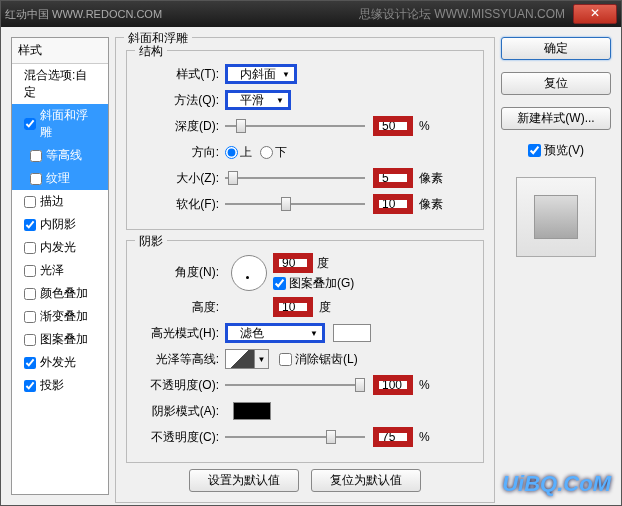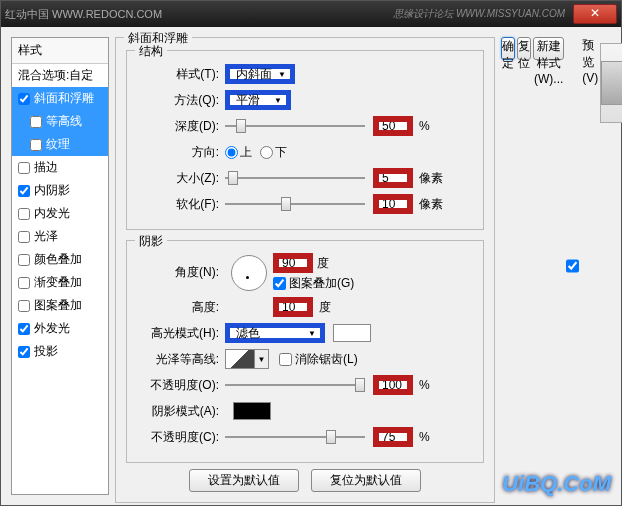--- a/index.html
+++ b/index.html
@@ -1,48 +1,48 @@
 <!DOCTYPE html>
 <html><head>
 <meta charset="utf-8">
 <style>
 * { box-sizing: border-box; margin: 0; padding: 0; font-family: "Microsoft YaHei", SimSun, sans-serif; font-size: 12px; }
 body { background: #2a2a2a; width: 622px; height: 506px; overflow: hidden; }
 .window { background: #f0f0f0; border: 1px solid #555; width: 622px; height: 506px; position: relative; }
 .titlebar { background: linear-gradient(#3a3a3a, #1a1a1a); height: 26px; display: flex; align-items: center; padding: 0 4px; color: #aaa; }
 .titlebar-text { flex: 1; font-size: 11px; }
-.titlebar-right { font-size: 10px; color: #888; font-style: italic; }
+.titlebar-right { font-size: 12px; color: #888; }
 .close-btn { width: 44px; height: 20px; background: linear-gradient(#e06050, #c03020); border: 1px solid #822; border-radius: 2px; color: #fff; text-align: center; line-height: 16px; margin-left: 8px; cursor: pointer; }
 .body { display: flex; padding: 10px; gap: 6px; height: calc(100% - 26px); background: #f0f0f0; }
 .left-panel { width: 98px; border: 1px solid #999; background: #fff; }
 .left-header { padding: 4px 6px; border-bottom: 1px solid #ccc; background: #f8f8f8; }
-.left-item { padding: 3px 6px; display: flex; align-items: center; gap: 4px; cursor: pointer; }
+.left-item { padding: 3px 12px; display: flex; align-items: center; gap: 4px; cursor: pointer; }
 .left-item.selected { background: #3399ff; color: #fff; }
 .left-item.sub { padding-left: 18px; }
 .left-item input[type=checkbox] { width: 12px; height: 12px; }
 .center-panel { flex: 1; display: flex; flex-direction: column; gap: 6px; }
 .fieldset { border: 1px solid #bbb; padding: 8px 10px 10px; position: relative; }
 .fieldset-title { position: absolute; top: -8px; left: 8px; background: #f0f0f0; padding: 0 4px; }
 .row { display: flex; align-items: center; margin: 4px 0; min-height: 22px; }
 .row-label { width: 88px; text-align: right; padding-right: 6px; }
-.dropdown { border: 5px solid #1d4ed8; background: #fff; height: 20px; display: inline-flex; align-items: center; padding: 0 18px 0 6px; position: relative; min-width: 66px; }
+.dropdown { border: 3px solid #1d4ed8; background: #fff; height: 20px; display: inline-flex; align-items: center; padding: 0 18px 0 12px; position: relative; min-width: 66px; }
 .dropdown::after { content: "▼"; position: absolute; right: 4px; font-size: 8px; }
 .slider { flex: 1; height: 18px; position: relative; max-width: 140px; margin-right: 8px; }
 .slider-track { position: absolute; top: 8px; left: 0; right: 0; height: 2px; background: #999; }
 .slider-thumb { position: absolute; top: 2px; width: 10px; height: 14px; background: linear-gradient(#fafafa,#d8d8d8); border: 1px solid #888; }
 .num-input { width: 40px; height: 20px; border: 6px solid #b91c1c; padding: 0 3px; background: #fff; }
 .unit { margin-left: 6px; }
 .radio-wrap { display: inline-flex; align-items: center; gap: 2px; margin-right: 8px; }
 .check-wrap { display: inline-flex; gap: 3px; }
 .angle-dial { width: 36px; height: 36px; border: 1px solid #888; border-radius: 50%; background: #fff; position: relative; margin: 0 6px; }
 .angle-dial::after { content: ""; position: absolute; width: 3px; height: 3px; background: #000; border-radius: 50%; left: 14px; top: 20px; }
 .gloss-swatch { width: 30px; height: 20px; border: 1px solid #888; background: linear-gradient(135deg, #fff 0%, #fff 49%, #444 50%, #444 100%); display: inline-block; vertical-align: middle; }
 .swatch-arrow { width: 14px; height: 20px; border: 1px solid #888; border-left: none; background: #eee; display: inline-flex; align-items: center; justify-content: center; font-size: 8px; vertical-align: middle; }
 .color-swatch { width: 38px; height: 18px; border: 1px solid #888; display: inline-block; }
-.right-panel { width: 110px; display: flex; flex-direction: row; gap: 2px; }
+.right-panel { width: 110px; display: flex; flex-direction: column; gap: 12px; }
 .btn { border: 1px solid #888; background: linear-gradient(#fdfdfd,#e4e4e4); height: 23px; border-radius: 3px; cursor: pointer; }
 .btn.primary { border: 1px solid #2a6fbf; box-shadow: 0 0 2px #5aa0ef; }
 .preview-box { width: 80px; height: 80px; border: 1px solid #aaa; background: linear-gradient(#f5f5f5,#e0e0e0); margin: 6px auto 0; display: flex; align-items: center; justify-content: center; }
 .preview-inner { width: 44px; height: 44px; background: linear-gradient(#dcdcdc,#a8a8a8); border: 1px solid #999; }
 .bottom-btns { display: flex; gap: 12px; justify-content: center; margin-top: 6px; }
 .bottom-btns .btn { width: 110px; }
 .watermark { position: absolute; bottom: 8px; right: 10px; color: #5ab0ff; font-size: 22px; font-weight: bold; font-style: italic; text-shadow: 0 0 4px #003; }
 </style>
 </head>
 <body>

